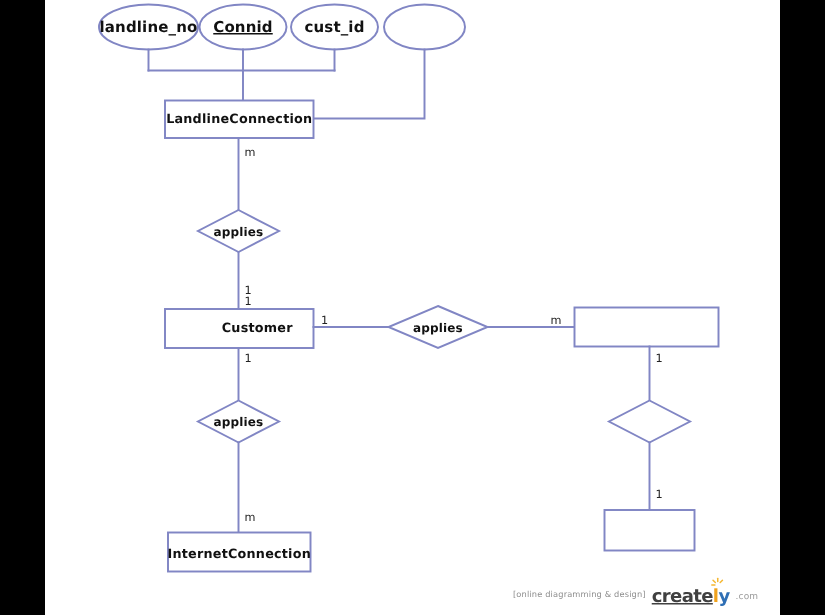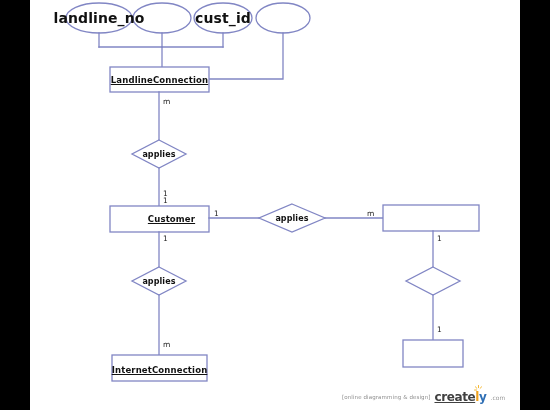--- a/index.html
+++ b/index.html
@@ -40,23 +40,23 @@
     display: flex;
     align-items: center;
     justify-content: center;
     font-family: "DejaVu Sans", sans-serif;
     font-weight: bold;
     color: #111111;
     text-align: center;
     pointer-events: none;
     white-space: nowrap;
   }
-  .attr-label { font-size: 14px; letter-spacing: 0.1px; }
+  .attr-label { font-size: 10px; letter-spacing: 0.1px; }
   .attr-label.key { text-decoration: underline; }
-  .entity-label { font-size: 8.5px; letter-spacing: 0.15px; text-decoration: underline; }
+  .entity-label { font-size: 8.5px; letter-spacing: 0.15px; }
   .rel-label { font-size: 8px; letter-spacing: 0.1px; }
   .card-label {
     position: absolute;
     font-family: "DejaVu Sans", sans-serif;
     font-size: 7.5px;
     font-weight: normal;
     color: #222222;
     pointer-events: none;
     white-space: nowrap;
   }
@@ -155,20 +155,21 @@
 
         <path d="M 403 267 L 430 281 L 403 295 L 376 281 Z" fill="#ffffff"></path>
 
         <path d="M 403 295 L 403 340"></path>
 
         <rect x="373" y="340" width="60" height="27" fill="#ffffff"></rect>
       </g>
     </svg>
 
     <div class="node-label attr-label" style="left:36px; top:3px; width:66px; height:30px;">landline_no</div>
+    <div class="node-label attr-label key" style="left:103px; top:3px; width:58px; height:30px;">Connid</div>
     <div class="node-label attr-label" style="left:164px; top:3px; width:58px; height:30px;">cust_id</div>
 
     <div class="node-label entity-label" style="left:80px; top:67px; width:99px; height:25px;">LandlineConnection</div>
     <div class="node-label entity-label" style="left:80px; top:206px; width:123px; height:26px;">Customer</div>
     <div class="node-label entity-label" style="left:82px; top:355px; width:95px; height:30px;text-align:center;">InternetConnection</div>
 
     <div class="node-label rel-label" style="left:102px; top:140px; width:54px; height:28px;">applies</div>
     <div class="node-label rel-label" style="left:229px; top:204px; width:66px; height:28px;">applies</div>
     <div class="node-label rel-label" style="left:102px; top:267px; width:54px; height:28px;">applies</div>
 

